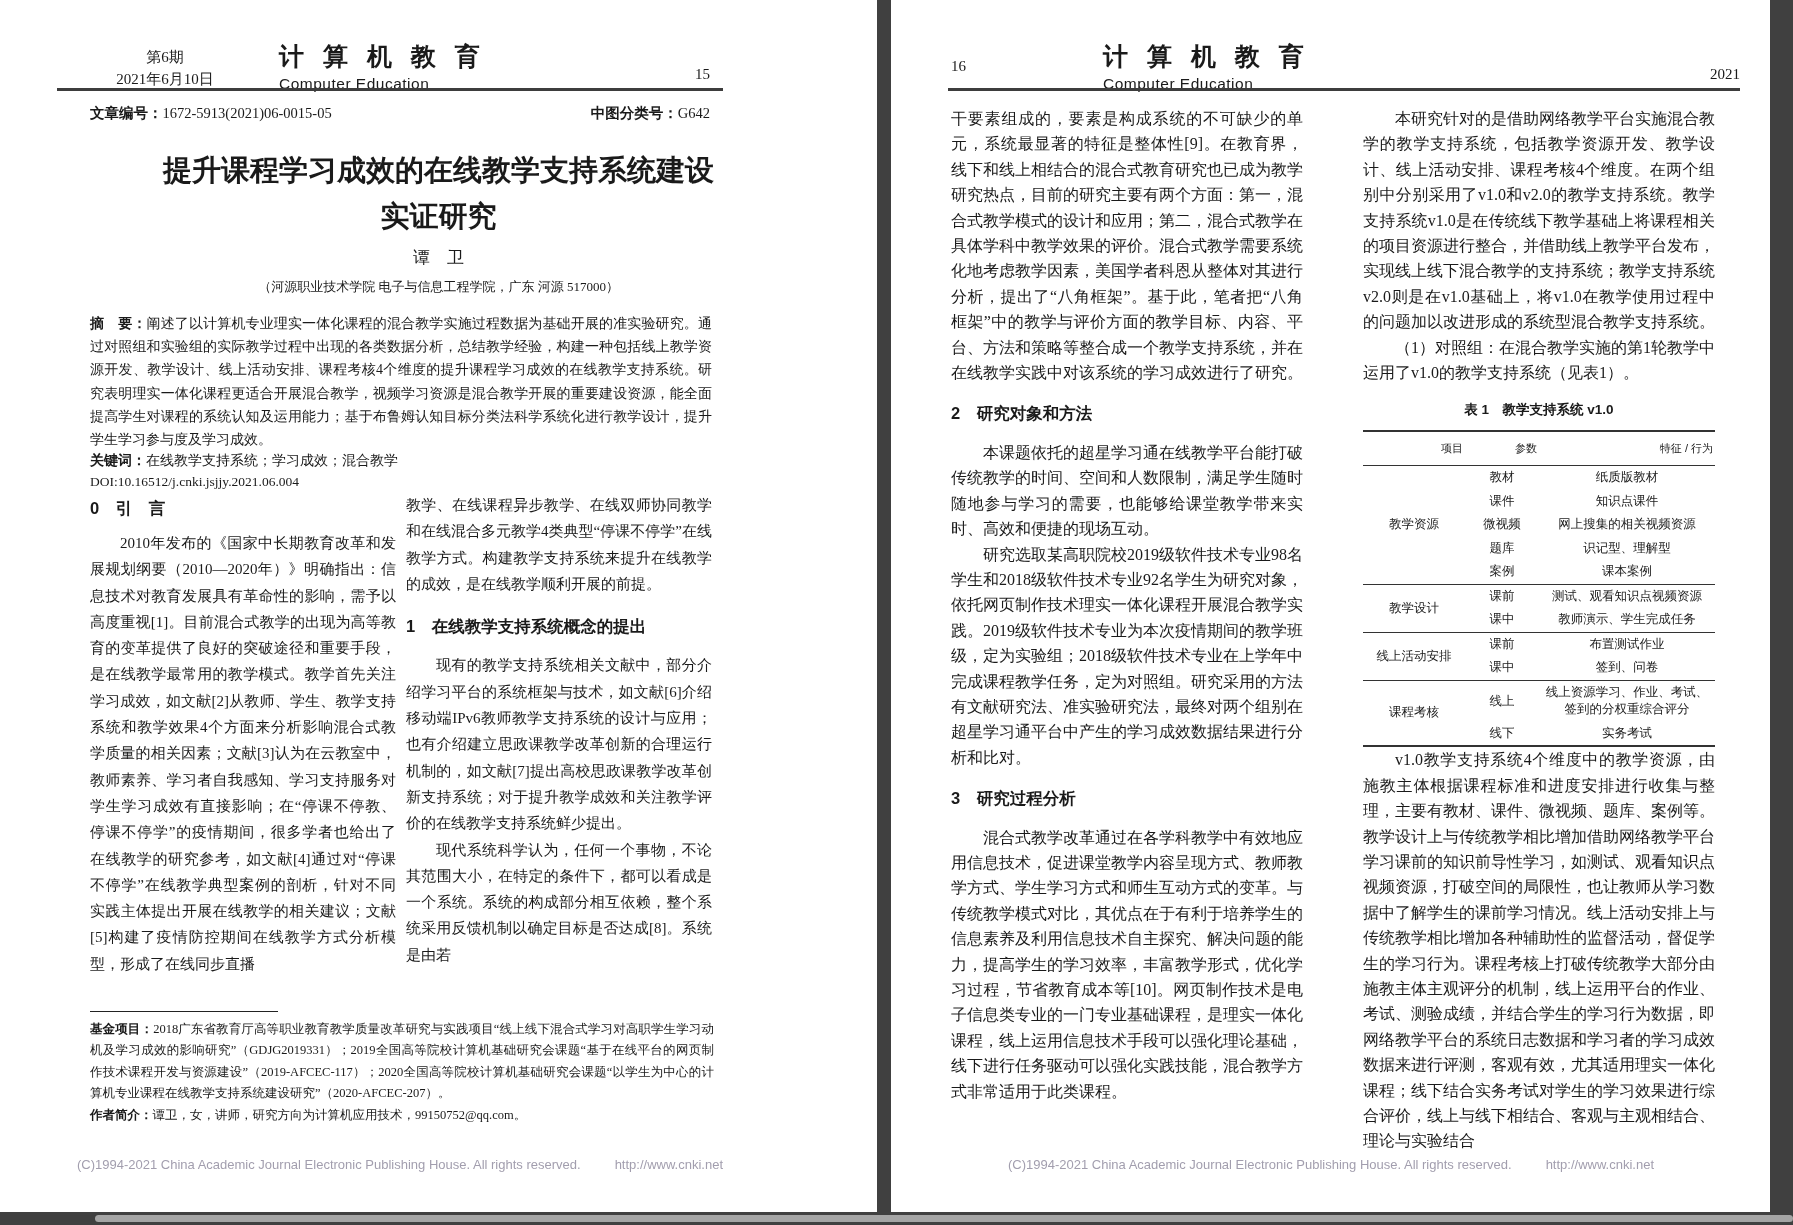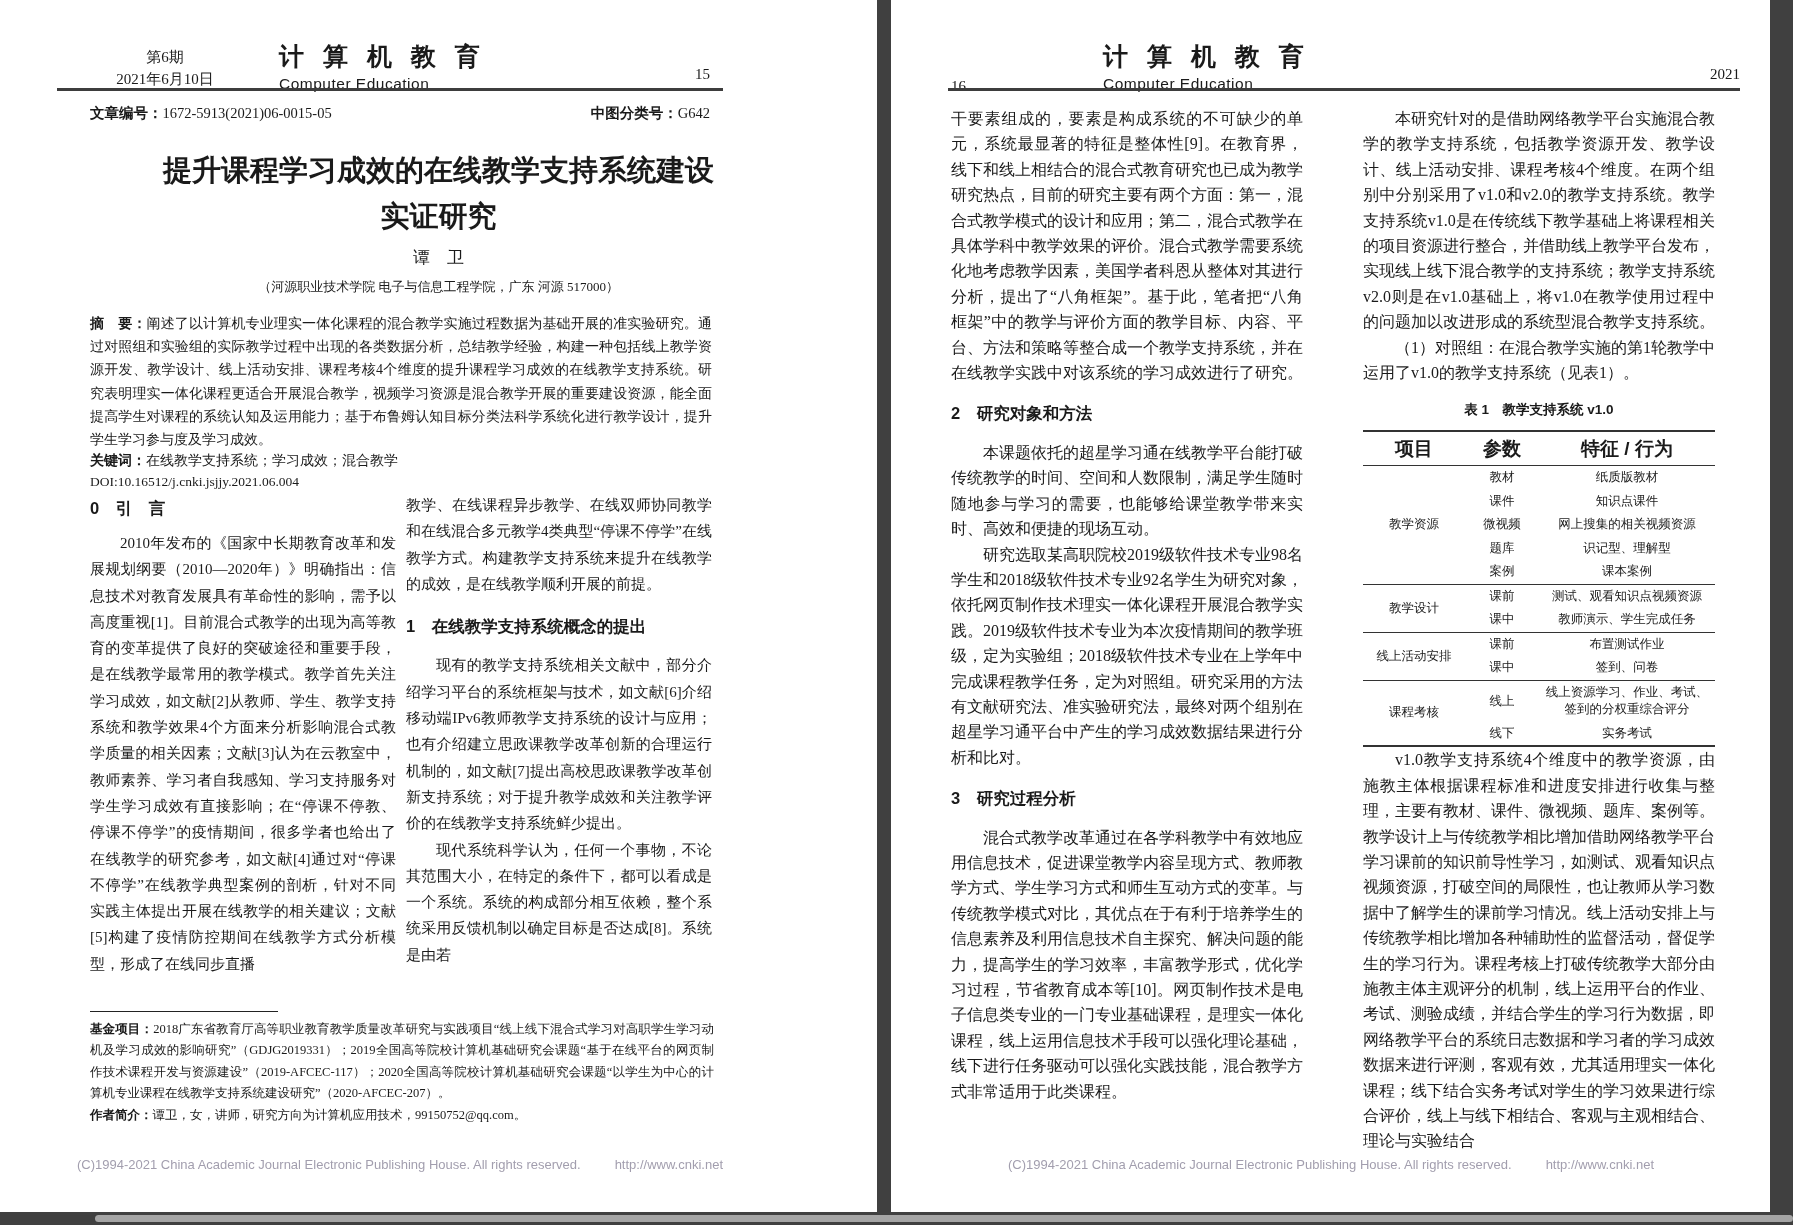--- a/index.html
+++ b/index.html
@@ -41,21 +41,21 @@
   .fn-rule{left:90px;top:1011px;width:188px;height:1px;background:#222;}
   .footnote{left:90px;top:1019px;width:624px;font-size:12.5px;line-height:21.4px;}
   .footnote p{margin:0;}
   .copyright{font-family:"Liberation Sans",sans-serif;font-size:13px;color:#a29eae;}
   .copyright .url{margin-left:34px;}
 
   
   .tbl-caption{font-family:"Liberation Sans",sans-serif;font-weight:bold;font-size:13.5px;text-align:center;margin:12px 0 7px 0;}
   table.v1{border-collapse:collapse;width:352px;border-top:2px solid #333;border-bottom:2px solid #333;
            font-family:"Liberation Sans",sans-serif;font-size:12.5px;color:#1a1a1a;}
-  table.v1 th{border-bottom:1.5px solid #333;font-weight:bold;font-size:19px;padding:4px 2px;text-align:center;}
+  table.v1 th{border-bottom:1.5px solid #333;font-weight:normal;font-size:11px;padding:4px 2px;text-align:right;}
   table.v1 td{padding:3px 2px;text-align:center;line-height:1.4;text-indent:0;}
   table.v1 tr.group-start td{border-top:1px solid #333;}
   table.v1 col.c-item{width:102px;} table.v1 col.c-param{width:74px;} table.v1 col.c-feat{width:176px;}
 
   
   .hscrollbar{left:95px;top:1215px;width:1698px;height:7px;background:#a5a5a5;border-radius:4px;}
 </style>
 </head>
 <body>
 
@@ -111,21 +111,21 @@
       <p><span class="inline-label">作者简介：</span><span>谭卫，女，讲师，研究方向为计算机应用技术，99150752@qq.com。</span></p>
     </div>
 
     <div class="abs copyright center" style="left:40px;top:1157px;width:720px;">
       <span>(C)1994-2021 China Academic Journal Electronic Publishing House. All rights reserved.</span><span class="url">http://www.cnki.net</span>
     </div>
   </div>
 
   <div class="page" id="page-right">
 
-    <div class="abs pageno" style="left:60px;top:78px;">16</div>
+    <div class="abs pageno" style="left:60px;top:58px;">16</div>
     <div class="abs journal-block" style="left:212px;">
       <div class="journal-cn">计 算 机 教 育</div>
       <div class="journal-en">Computer Education</div>
     </div>
     <div class="abs pageno right" style="left:739px;top:66px;width:110px;">2021</div>
     <div class="abs head-rule" style="left:57px;top:88px;width:792px;"></div>
 
     <div class="abs col rp-col" style="left:60px;top:106px;">
       <p class="cont">干要素组成的，要素是构成系统的不可缺少的单元，系统最显著的特征是整体性[9]。在教育界，线下和线上相结合的混合式教育研究也已成为教学研究热点，目前的研究主要有两个方面：第一，混合式教学模式的设计和应用；第二，混合式教学在具体学科中教学效果的评价。混合式教学需要系统化地考虑教学因素，美国学者科恩从整体对其进行分析，提出了“八角框架”。基于此，笔者把“八角框架”中的教学与评价方面的教学目标、内容、平台、方法和策略等整合成一个教学支持系统，并在在线教学实践中对该系统的学习成效进行了研究。</p>
       <h3>2　研究对象和方法</h3>

